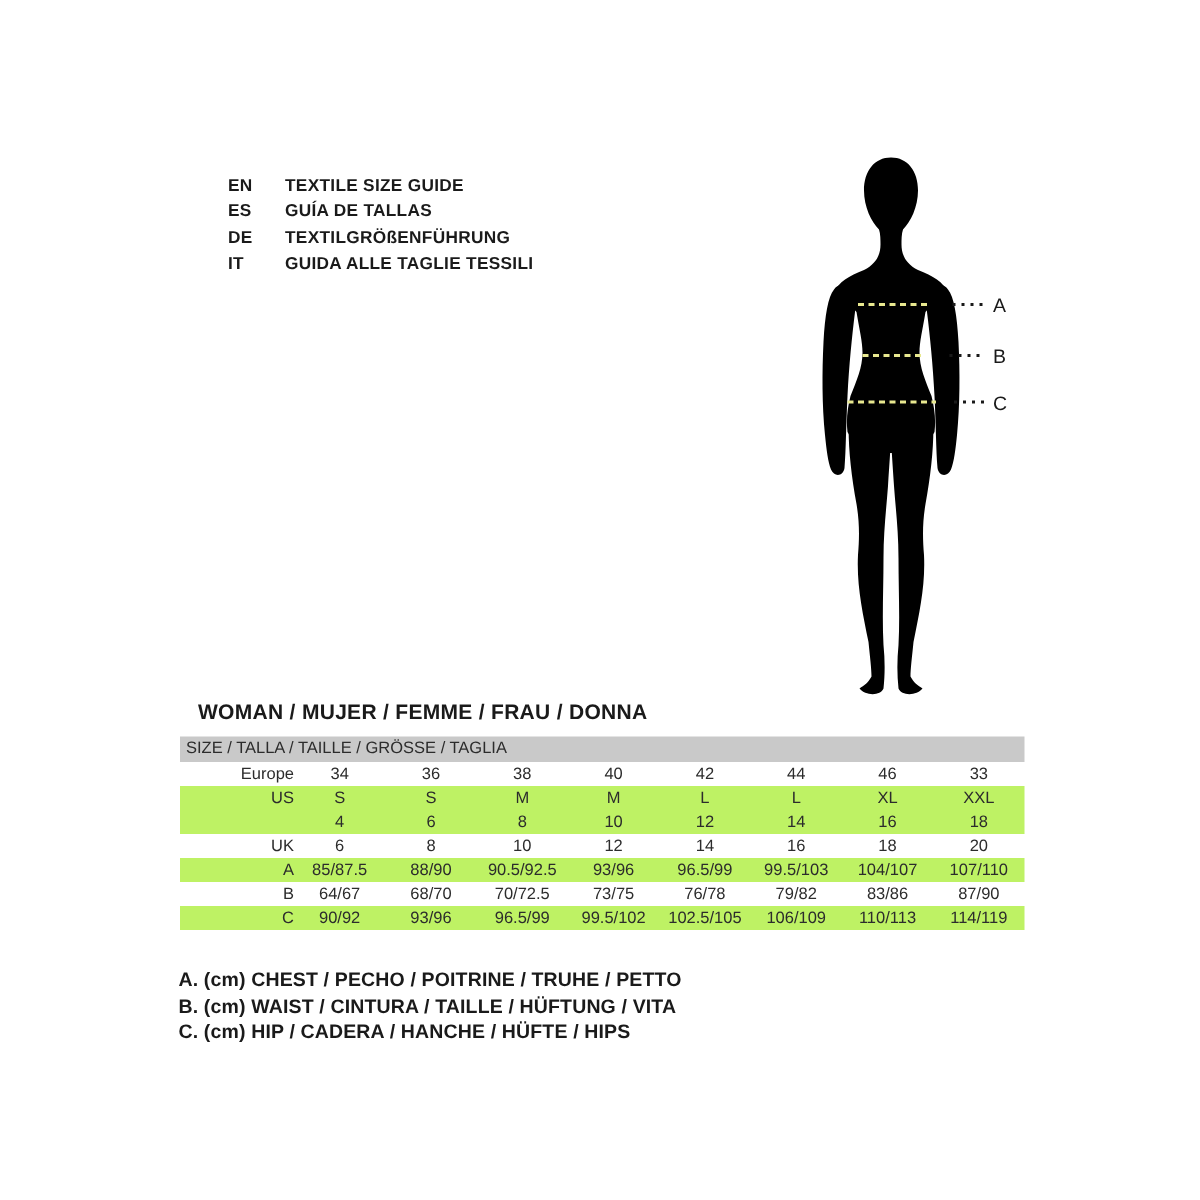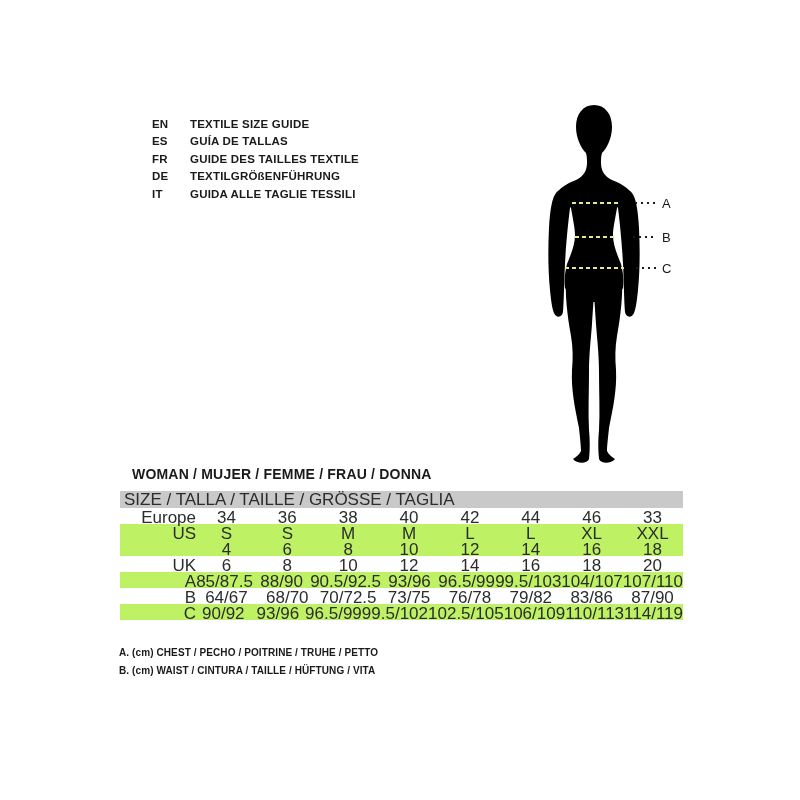--- a/index.html
+++ b/index.html
@@ -9,47 +9,43 @@
   }
   
   .lang-block{position:absolute;left:120px;top:115px;margin-left:32px;}
   .lang-row{display:flex;height:17.5px;align-items:center;font-size:11.5px;font-weight:700;letter-spacing:.2px;}
   .lang-code{width:38px;}
   
   .figure{position:absolute;left:540px;top:98px;width:160px;height:370px;}
   
   .section-heading{position:absolute;left:132px;top:466px;font-size:14px;font-weight:700;letter-spacing:.2px;}
   
-  .size-table{position:absolute;left:120px;top:491px;width:563px;font-size:17px;}
+  .size-table{position:absolute;left:120px;top:491px;width:563px;font-size:11px;}
   .thead{height:17px;line-height:17px;background:#c9c9c9;padding-left:4px;color:#2c2c2c;}
   .trow{display:grid;grid-template-columns:76px repeat(8,1fr);height:16px;align-items:center;color:#2c2c2c;}
   .trow.gray{background:#bef264;}
   .tlabel{text-align:right;padding-left:1px;}
   .tcell{text-align:center;}
   
   .notes{position:absolute;left:119px;top:644px;}
-  .note-row{height:17.5px;display:flex;align-items:center;font-size:10px;font-weight:700;letter-spacing:.1px;}
+  .note-row{height:17.5px;display:flex;align-items:center;font-size:13px;font-weight:700;letter-spacing:.1px;}
 </style>
 </head>
 <body>
 
 <div class="page">
 
   <div class="lang-block">
     <div class="lang-row">
       <span class="lang-code">EN</span>
       <span class="lang-label">TEXTILE SIZE GUIDE</span>
     </div>
     <div class="lang-row">
       <span class="lang-code">ES</span>
       <span class="lang-label">GUÍA DE TALLAS</span>
-    </div>
-    <div class="lang-row">
-      <span class="lang-code">FR</span>
-      <span class="lang-label">GUIDE DES TAILLES TEXTILE</span>
     </div>
     <div class="lang-row">
       <span class="lang-code">DE</span>
       <span class="lang-label">TEXTILGRÖßENFÜHRUNG</span>
     </div>
     <div class="lang-row">
       <span class="lang-code">IT</span>
       <span class="lang-label">GUIDA ALLE TAGLIE TESSILI</span>
     </div>
   </div>
@@ -198,15 +194,16 @@
       <div class="tcell">102.5/105</div>
       <div class="tcell">106/109</div>
       <div class="tcell">110/113</div>
       <div class="tcell">114/119</div>
     </div>
   </div>
 
   <div class="notes">
     <div class="note-row">A. (cm) CHEST / PECHO / POITRINE / TRUHE / PETTO</div>
     <div class="note-row">B. (cm) WAIST / CINTURA / TAILLE / HÜFTUNG / VITA</div>
+    <div class="note-row">C. (cm) HIP / CADERA / HANCHE / HÜFTE / HIPS</div>
   </div>
 
 </div>
 
 </body></html>

